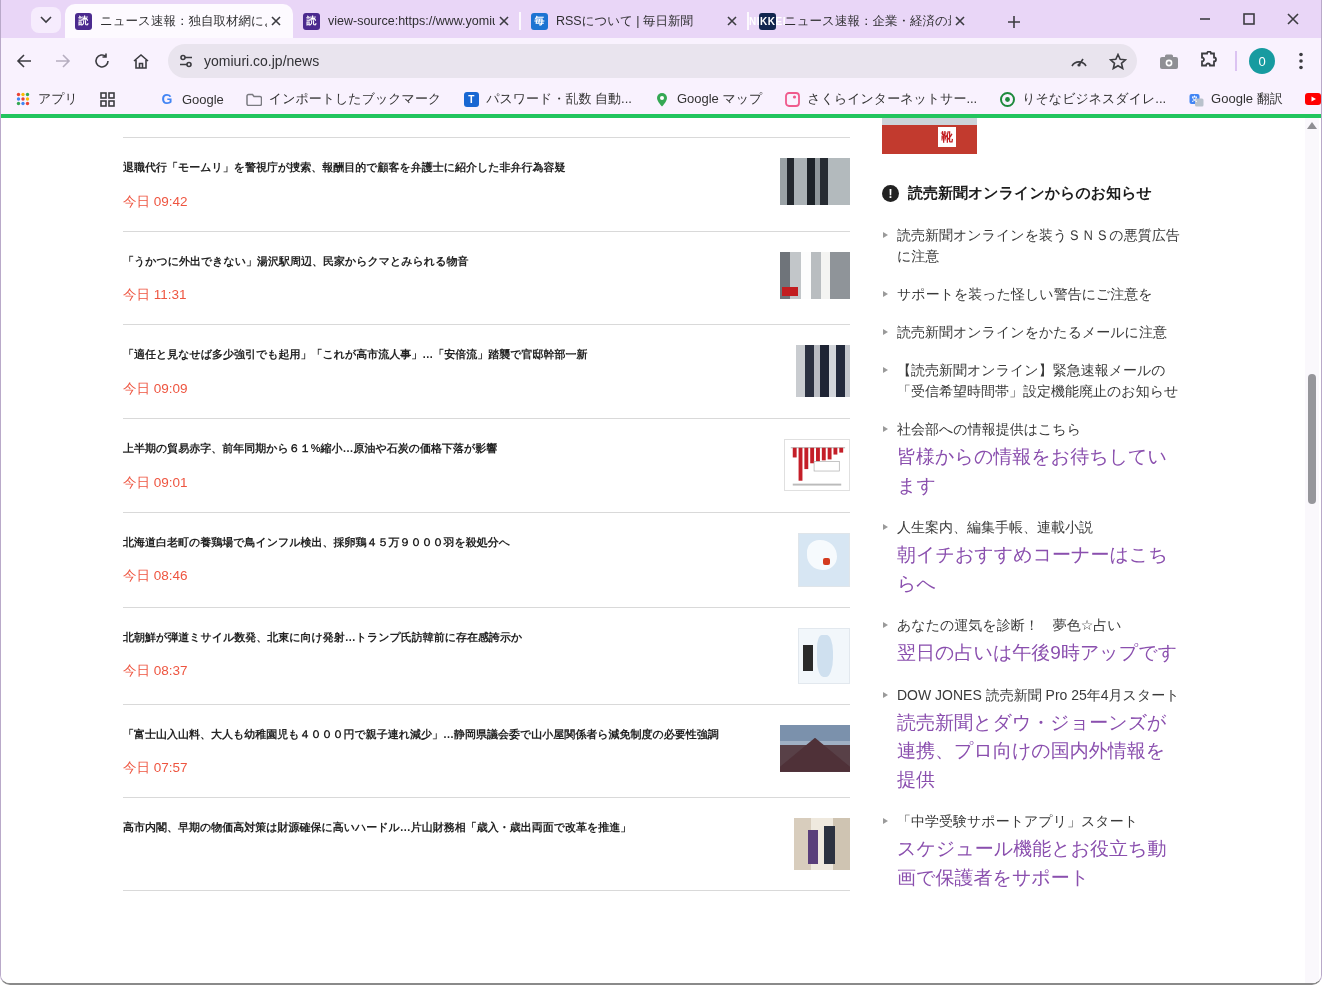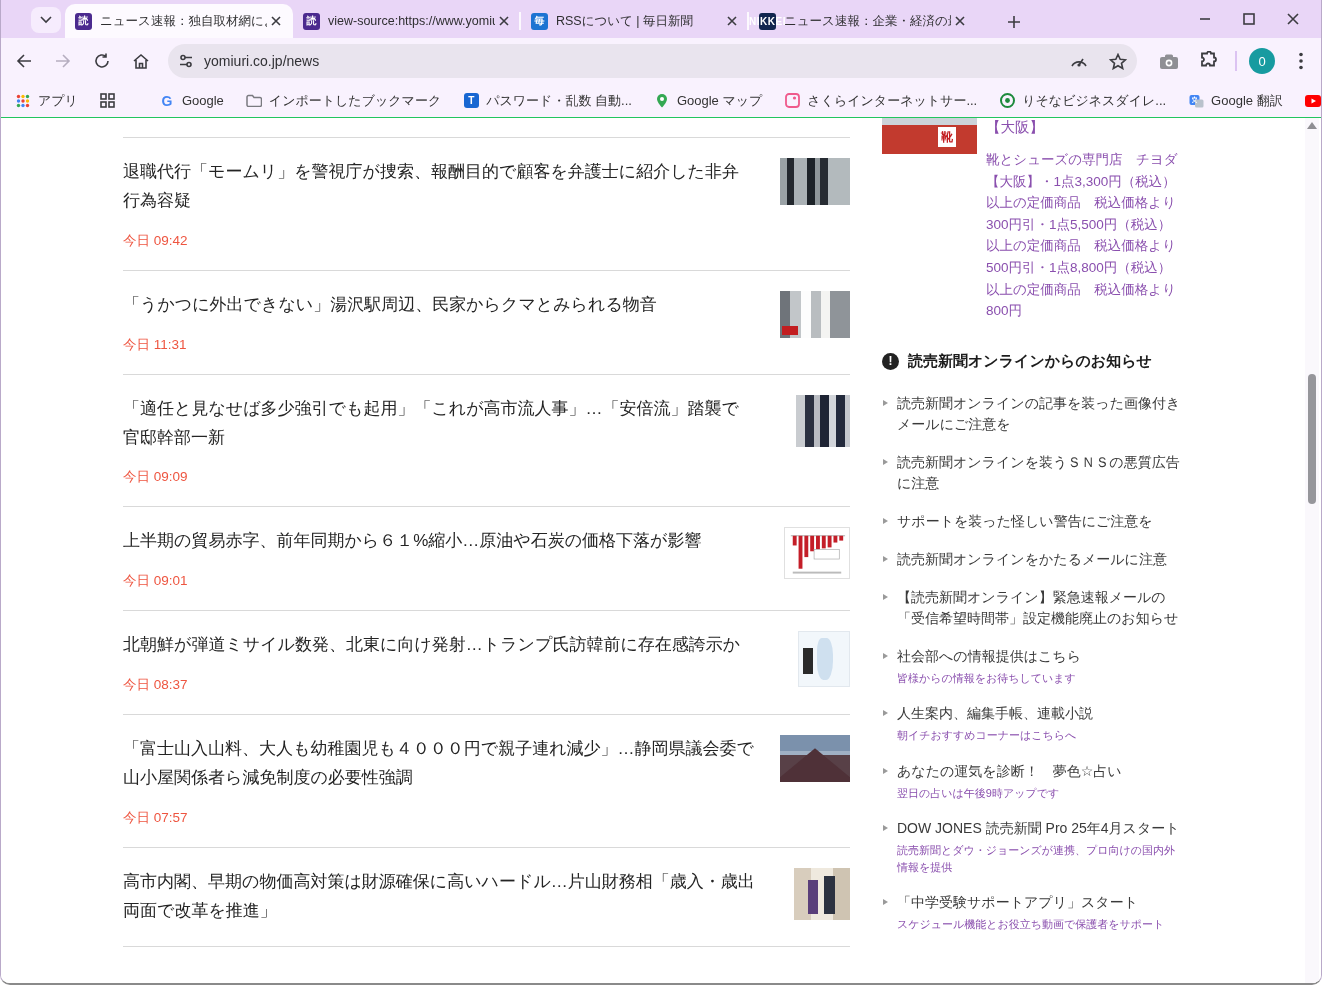--- a/index.html
+++ b/index.html
@@ -30,36 +30,36 @@
   .nav-btn { width:34px; height:34px; display:flex; align-items:center; justify-content:center; margin-left:6px; }
   .omnibox { margin-left:10px; width:990px; height:34px; background:#e9e4ee; border-radius:17px; display:flex; align-items:center; padding:0 10px; }
   .omnibox .url { flex:0 0 auto; font-size:14px; color:#313135; margin-left:10px; }
   .omni-spacer { flex:1; }
   .toolbar-right { display:flex; align-items:center; margin-left:12px; }
   .tb-icon { width:32px; height:32px; display:flex; align-items:center; justify-content:center; margin:0 4px; }
   .tb-divider { width:2px; height:20px; background:#dcc3f2; margin:0 6px; }
   .avatar { width:26px; height:26px; border-radius:50%; background:#179ba0; color:#fff; font-size:13px; display:flex; align-items:center; justify-content:center; margin:0 6px; }
 
   
-  .bookmarks { position:absolute; left:0; top:84px; width:100%; height:34px; background:#f9f2fe; display:flex; align-items:center; font-size:13px; color:#333; border-bottom:1px solid #22c55e; padding:0 14px; }
+  .bookmarks { position:absolute; left:0; top:84px; width:100%; height:34px; background:#f9f2fe; display:flex; align-items:center; font-size:13px; color:#333; border-bottom:4px solid #22c55e; padding:0 14px; }
   .bm-item { display:flex; align-items:center; margin-right:22px; white-space:nowrap; }
   .bm-item .bi { width:16px; height:16px; margin-right:7px; display:flex; align-items:center; justify-content:center; flex:0 0 16px; }
   .bm-sep { width:1px; height:18px; background:#c9bdd6; margin:0 14px 0 0; }
   .bm-spacer { flex:1; }
   .g-letter { font-weight:bold; font-size:14px; color:#4285F4; }
   .sq { border-radius:3px; width:15px; height:15px; display:flex; align-items:center; justify-content:center; color:#fff; font-size:10px; font-weight:bold; }
 
   
   .content { position:absolute; left:0; top:118px; width:100%; height:867px; background:#fff; overflow:hidden; }
 
   .main-col { position:absolute; left:122px; top:0; width:727px; }
   .article-list { margin-top:19px; border-top:1px solid #d9d9d9; }
   .article { display:flex; justify-content:space-between; padding:20px 0 20px 0; border-bottom:1px solid #d9d9d9; }
   .a-text { width:632px; }
-  .headline { font-size:17px; font-weight:normal; color:#242424; line-height:1.7; }
+  .headline { font-size:11px; font-weight:bold; color:#242424; line-height:1.7; }
   .meta { margin-top:16px; display:flex; align-items:center; }
   .time { font-size:13.5px; color:#ee5540; }
 
   .thumb { flex:0 0 auto; width:70px; height:47px; position:relative; overflow:hidden; background:#ccc; }
   .thumb svg { position:absolute; inset:0; }
   .t1 { background:linear-gradient(90deg,#9aa2a6 0 10%,#23282e 10% 20%,#aab1b5 20% 38%,#1d2329 38% 50%,#8f979b 50% 57%,#272c33 57% 68%,#b3babd 68%); }
   .t2 { background:linear-gradient(90deg,#6f747a 0 14%,#c2c6c9 14% 30%,#fdfdfd 30% 44%,#b9bdc0 44% 58%,#f4f4f2 58% 72%,#8f9499 72%), #aaa; }
   .t2::after { content:""; position:absolute; left:2px; bottom:3px; width:16px; height:9px; background:#c21d20; }
   .t3 { background:linear-gradient(90deg,#c9ccd0 0 16%,#2a3040 16% 34%,#b9bcc2 34% 44%,#1e2434 44% 62%,#d2d5da 62% 74%,#232a3c 74% 90%,#c5c8ce 90%); }
   .t4 { width:66px; height:52px; background:#fff; border:1px solid #e0e0e0; }
@@ -82,21 +82,21 @@
   .ad-img .sky { position:absolute; left:0; top:0; width:100%; height:7px; background:#ccd3d9; }
   .ad-img .sign { position:absolute; left:56px; top:9px; width:18px; height:20px; background:#fff; color:#c21d20; font-size:12px; font-weight:bold; display:flex; align-items:center; justify-content:center; }
   .ad-body { flex:1; color:#8a4fae; }
   .ad-region { font-size:14.5px; margin-bottom:12px; }
   .ad-text { font-size:13.5px; line-height:1.6; }
   .notice { margin-top:30px; }
   .notice-head { display:flex; align-items:center; font-size:15px; font-weight:bold; color:#1c1c1c; margin-bottom:22px; }
   .notice-head .bang { width:17px; height:17px; border-radius:50%; background:#222; color:#fff; font-size:12px; font-weight:bold; display:flex; align-items:center; justify-content:center; margin-right:9px; }
   .n-item { position:relative; padding-left:15px; margin-bottom:17px; font-size:14px; color:#3a3a3a; line-height:1.5; }
   .n-item::before { content:""; position:absolute; left:1px; top:7px; border-left:5px solid #9a9a9a; border-top:3.5px solid transparent; border-bottom:3.5px solid transparent; }
-  .n-link { margin-top:3px; color:#8a4fae; font-size:11px; line-height:1.5; }
+  .n-link { margin-top:3px; color:#8a4fae; font-size:19px; line-height:1.5; }
   .n-link:empty { display:none; }
 
   
   .scrollbar { position:absolute; right:2px; top:0; width:14px; height:100%; background:#faf8fc; }
   .sb-up { position:absolute; top:4px; left:2px; width:0; height:0; border-left:5px solid transparent; border-right:5px solid transparent; border-bottom:7px solid #8f8f93; }
   .sb-thumb { position:absolute; top:256px; left:3px; width:8px; height:130px; border-radius:4px; background:#96969b; }
 </style>
 </head>
 <body>
 
@@ -386,20 +386,29 @@
               <rect x="38" y="8" width="4" height="13" fill="#c41e28"></rect>
               <rect x="44" y="8" width="4" height="12" fill="#c41e28"></rect>
               <rect x="50" y="8" width="4" height="7" fill="#c41e28"></rect>
               <rect x="56" y="8" width="4" height="5" fill="#c41e28"></rect>
               <rect x="30" y="22" width="26" height="10" fill="#fff" stroke="#aaa" stroke-width="0.7"></rect>
               <rect x="8" y="45" width="50" height="2" fill="#bbb"></rect>
             </svg>
           </div>
         </div>
 
+        <div class="article">
+          <div class="a-text">
+            <div class="headline">北海道白老町の養鶏場で鳥インフル検出、採卵鶏４５万９０００羽を殺処分へ</div>
+            <div class="meta">
+                <span class="time">今日 08:46</span>
+              </div>
+          </div>
+          <div class="thumb t5"></div>
+        </div>
 
         <div class="article">
           <div class="a-text">
             <div class="headline">北朝鮮が弾道ミサイル数発、北東に向け発射…トランプ氏訪韓前に存在感誇示か</div>
             <div class="meta">
                 <span class="time">今日 08:37</span>
               </div>
           </div>
           <div class="thumb t6"></div>
         </div>
@@ -424,37 +433,29 @@
 
       </div>
     </div>
 
     <div class="sidebar">
       <div class="ad">
         <div class="ad-img">
           <div class="sky"></div>
           <div class="sign">靴</div>
         </div>
-        <div class="ad-body">
-          <div class="ad-region">【大阪】</div>
-          <div class="ad-text">靴とシューズの専門店　チヨダ【大阪】・1点3,300円（税込）以上の定価商品　税込価格より300円引・1点5,500円（税込）以上の定価商品　税込価格より500円引・1点8,800円（税込）以上の定価商品　税込価格より800円</div>
-        </div>
       </div>
 
       <div class="notice">
         <div class="notice-head">
           <span class="bang">!</span>
           <span>読売新聞オンラインからのお知らせ</span>
         </div>
 
         <div class="n-item">
-          <div>読売新聞オンラインの記事を装った画像付きメールにご注意を</div>
-
-        </div>
-        <div class="n-item">
           <div>読売新聞オンラインを装うＳＮＳの悪質広告に注意</div>
 
         </div>
         <div class="n-item">
           <div>サポートを装った怪しい警告にご注意を</div>
 
         </div>
         <div class="n-item">
           <div>読売新聞オンラインをかたるメールに注意</div>
 

